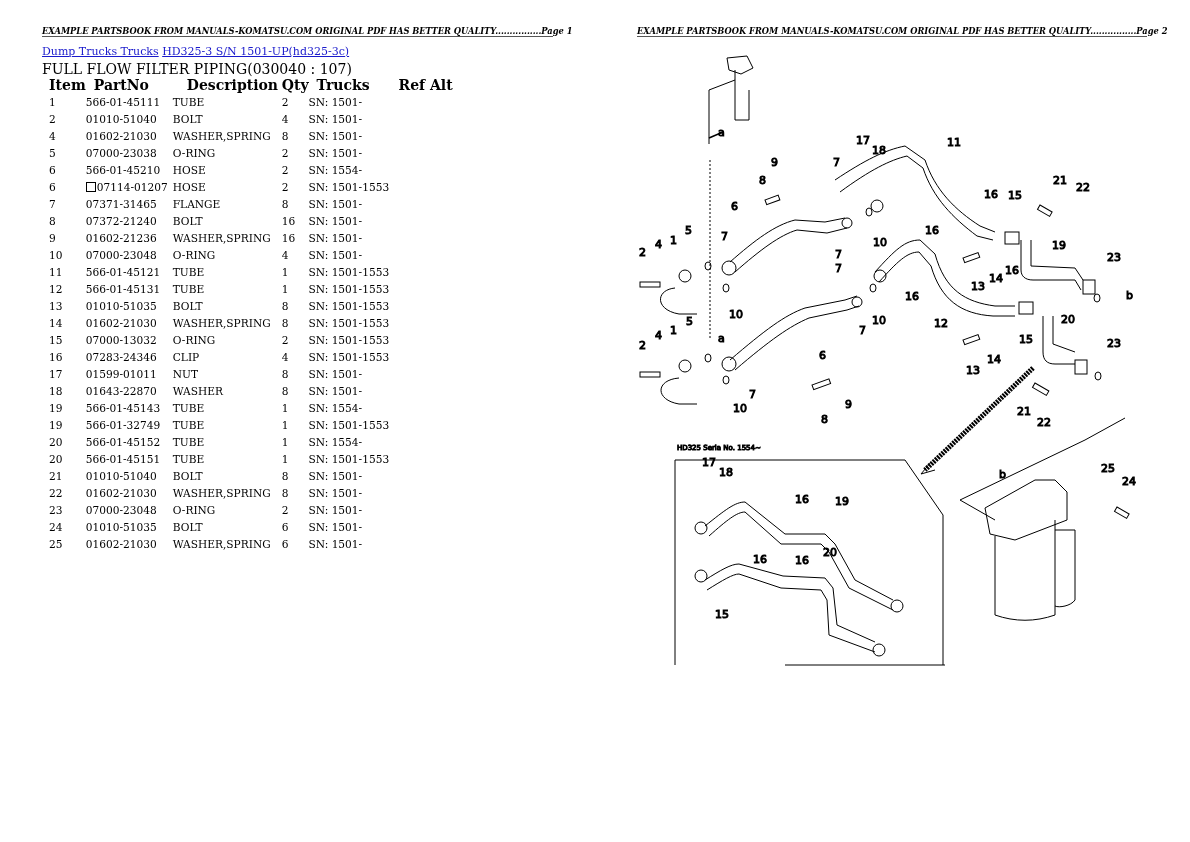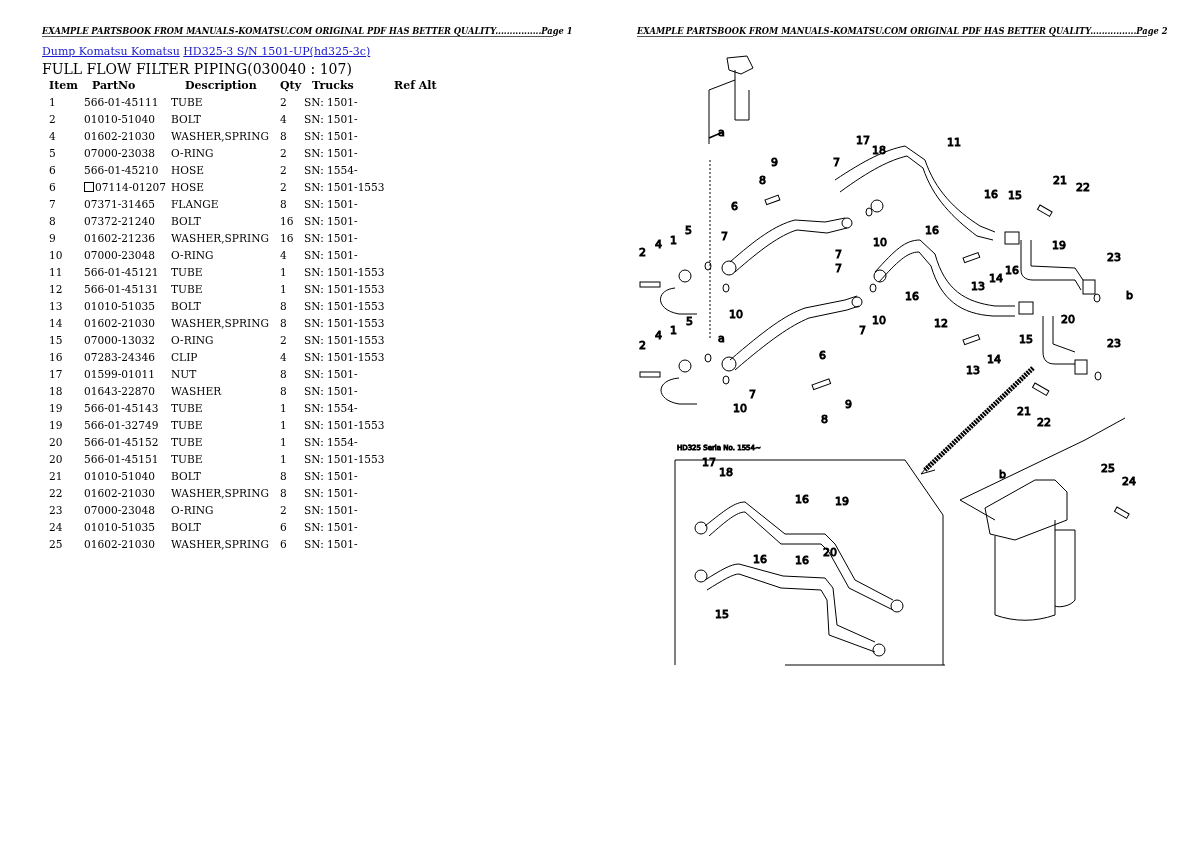--- a/index.html
+++ b/index.html
@@ -12,21 +12,21 @@
          white-space:nowrap; text-align:right; }
   .hdr-left { left:42px; width:511px; }
   .hdr-right { left:42px; width:510px; }
   .hdr-rule { position:absolute; top:36px; height:1px; background:#555; }
   .rule-left { left:42px; width:511px; }
   .rule-right { left:42px; width:510px; }
   .title-line { position:absolute; left:42px; top:45px; font-size:11px; white-space:nowrap; }
   .title-line a { color:#1a1acc; text-decoration:underline; cursor:pointer; }
   .subtitle { position:absolute; left:42px; top:61px; font-size:14px; white-space:nowrap; }
   table.parts { position:absolute; left:44px; top:77px; border-collapse:collapse; font-size:10.6px; }
-  table.parts th { font-weight:bold; text-align:left; padding:0; height:16px; font-size:11px; }
+  table.parts th { font-weight:bold; text-align:left; padding:0; height:16px; font-size:14px; }
   table.parts td { padding:0; height:17px; white-space:nowrap; vertical-align:middle; }
   .c-item { width:35px; padding-left:5px !important; }
   .c-part { width:79px;margin-top:28px; }
   .c-desc { width:95px; }
   .c-qty { width:24px; }
   .c-opt { width:82px; }
   .c-ref { width:60px; }
   th.c-item { padding-left:5px !important; }
   th.c-part { padding-left:8px !important; }
   th.c-desc { padding-left:14px !important; }
@@ -37,21 +37,21 @@
   .lbl { font-family:"DejaVu Sans", sans-serif; font-size:11px; fill:#000; }
 </style>
 </head>
 <body>
 
 <div class="page page-left">
   <div class="hdr hdr-left">EXAMPLE PARTSBOOK FROM MANUALS-KOMATSU.COM ORIGINAL PDF HAS BETTER QUALITY................Page 1</div>
   <div class="hdr-rule rule-left"></div>
 
   <div class="title-line">
-    <a>Dump Komatsu Komatsu</a>
+    <a>Dump Trucks Trucks</a>
     <a>HD325-3 S/N 1501-UP(hd325-3c)</a>
   </div>
   <div class="subtitle">FULL FLOW FILTER PIPING(030040 : 107)</div>
 
   <table class="parts">
     <thead>
       <tr>
         <th class="c-item">Item</th>
         <th class="c-part">PartNo</th>
         <th class="c-desc">Description</th>

